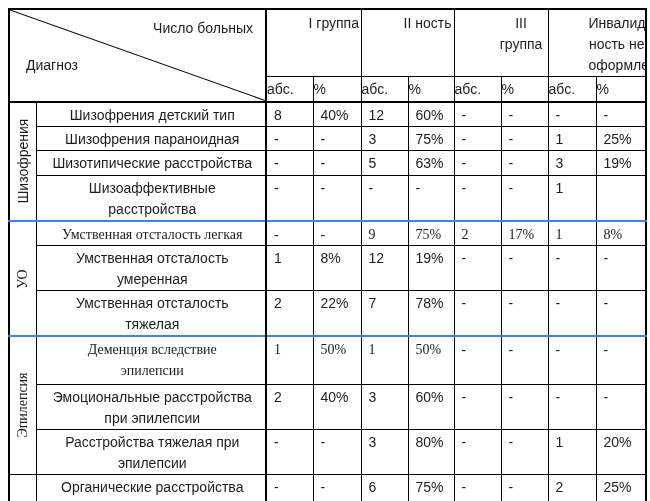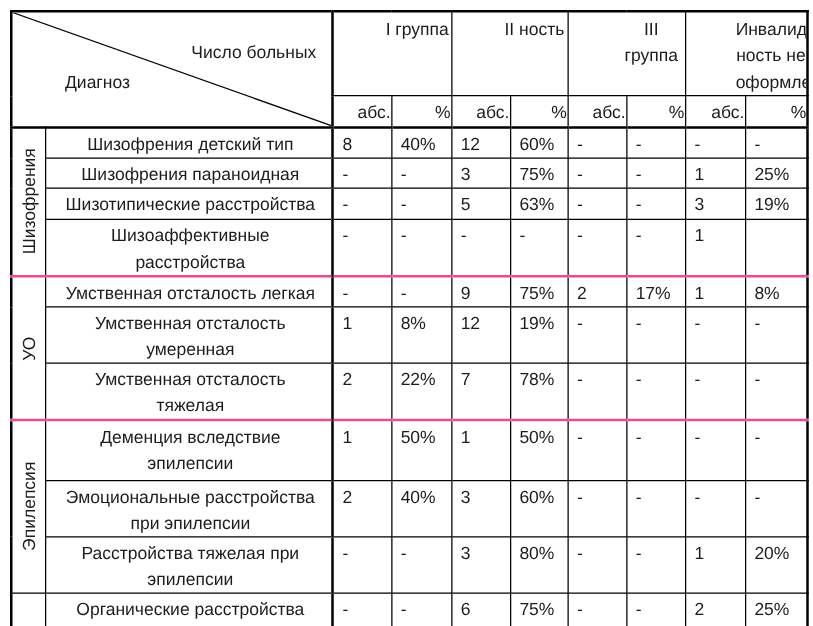--- a/index.html
+++ b/index.html
@@ -23,50 +23,50 @@
   td, th {
     border: 1px solid #000;
     font-weight: normal;
     vertical-align: top;
     padding: 0;
     overflow: hidden;
   }
   
   .dl { border-left: 2px solid #000; }
   
-  tr.secline td { border-top: 2px solid #ec4899; }
+  tr.secline td { border-top: 2px solid #3b82f6; font-family: Liberation Serif, serif; }
 
   
   .corner {
     position: relative;
     border-bottom: 2px solid #000;
   }
   .corner svg { position: absolute; left: 0; top: 0; width: 100%; height: 100%; display: block; }
   .corner .c-top {
-    position: absolute; top: 23px; right: 12px;
+    position: absolute; top: 10px; right: 12px;
     white-space: nowrap;
     margin-left: 14px;
   }
   .corner .c-bottom {
-    position: absolute; top: 47px; left: 42px;
+    position: absolute; top: 47px; left: 16px;
     white-space: nowrap;
   }
 
   
   th.ghead {
     text-align: center;
     vertical-align: top;
     padding-top: 3px;
     line-height: 21px;
     white-space: pre-line;
     padding-left: 40px;
   }
   
   tr.sub th {
-    text-align: right;
+    text-align: left;
     vertical-align: middle;
     border-bottom: 2px solid #000;
   }
 
   
   td.gcell { position: relative; }
   td.gcell .vtext {
     position: absolute;
     left: 50%; top: 50%;
     transform: translate(-50%, -50%) rotate(-90deg);

